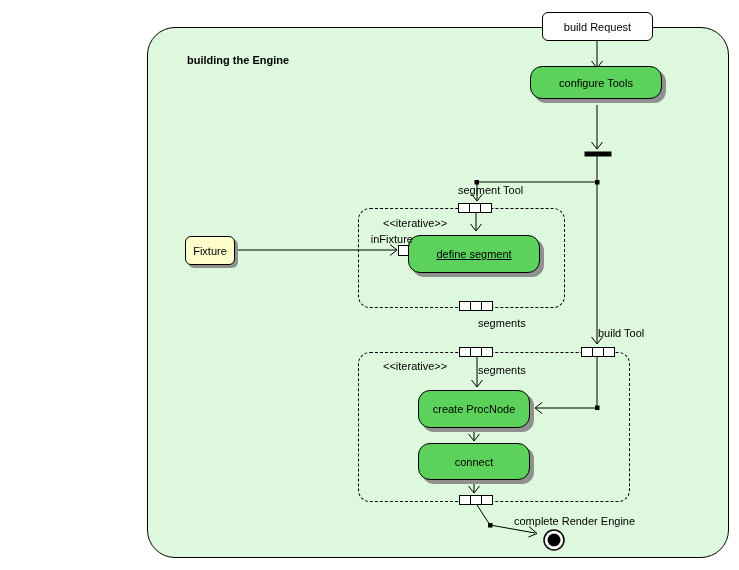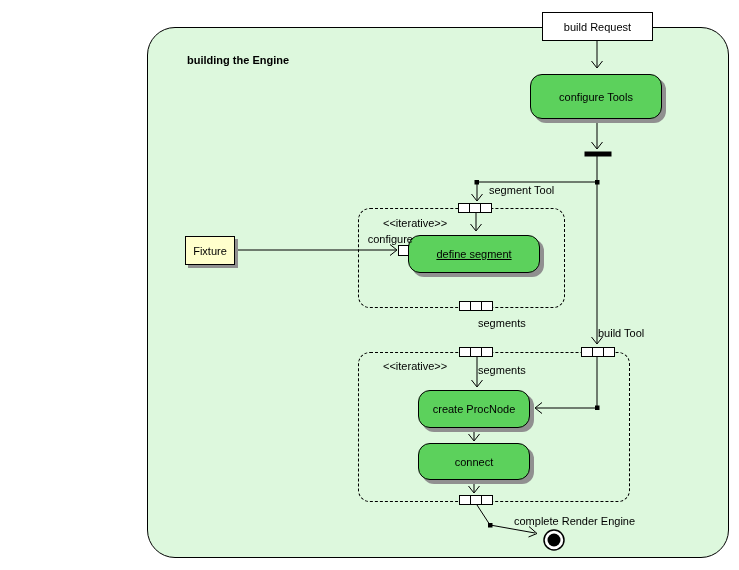--- a/index.html
+++ b/index.html
@@ -15,29 +15,29 @@
   
   .region{position:absolute;border:1px dashed #000;border-radius:12px;}
   .region1{left:358px;top:208px;width:205px;height:98px;}
   .region2{left:358px;top:352px;width:270px;height:148px;}
 
   
   svg.connectors{position:absolute;left:0;top:0;}
 
   
   .node{position:absolute;display:flex;align-items:center;justify-content:center;
-        font-size:11px;white-space:nowrap;box-sizing:border-box;}
+        font-size:11px;white-space:nowrap;box-sizing:border-box;border-radius:6px;}
   .event{background:#ffffff;border:1px solid #000;}
   .action{background:var(--action_fill,#5cd15c);border:1.5px solid #000;border-radius:12px;
           box-shadow:4px 4px 0 var(--shadow_color,#909090);}
   .object{background:var(--object_fill,#ffffcc);border:1px solid #000;
           box-shadow:3px 3px 0 var(--shadow_color,#909090);}
 
   .n-build-request{left:542px;top:12px;width:111px;height:29px;}
-  .n-configure-tools{left:530px;top:74px;width:132px;height:45px;}
+  .n-configure-tools{left:530px;top:66px;width:132px;height:33px;}
   .n-fixture{left:177px;top:236px;width:50px;height:29px;margin-left:8px;}
   .n-define-segment{left:408px;top:235px;width:132px;height:38px;text-decoration:underline;}
   .n-create-procnode{left:418px;top:390px;width:112px;height:38px;}
   .n-connect{left:418px;top:443px;width:112px;height:37px;}
 
   
   .pin{position:absolute;display:flex;width:34px;height:10px;background:#fff;
        border:1px solid #000;box-sizing:border-box;}
   .pin span{flex:1;}
   .pin span + span{border-left:1px solid #000;}
@@ -46,21 +46,21 @@
   .p-segments-out{left:459px;top:301px;}
   .p-segments-in{left:459px;top:347px;}
   .p-build-tool{left:581px;top:347px;}
   .p-complete{left:459px;top:495px;}
   .p-in-fixture{left:398px;top:245px;}
 
   
   .lbl{position:absolute;font-size:11px;white-space:nowrap;padding-left:17px;}
   .l-iterative1{left:366px;top:217px;}
   .l-iterative2{left:366px;top:360px;}
-  .l-segment-tool{left:472px;top:184px;}
+  .l-segment-tool{left:441px;top:184px;}
   .l-in-fixture{left:350px;top:233px;width:46px;text-align:right;}
   .l-segments-out{left:461px;top:317px;}
   .l-segments-in{left:461px;top:364px;}
   .l-build-tool{left:581px;top:327px;}
   .l-complete{left:497px;top:502px;margin-top:13px;}
 </style>
 </head>
 <body>
 
 <div class="canvas">
@@ -165,19 +165,19 @@
   <div class="pin p-complete">
       <span></span>
       <span></span>
       <span></span>
     </div>
   <div class="pin single p-in-fixture"></div>
 
   <div class="lbl l-iterative1">&lt;&lt;iterative&gt;&gt;</div>
   <div class="lbl l-iterative2">&lt;&lt;iterative&gt;&gt;</div>
   <div class="lbl l-segment-tool">segment Tool</div>
-  <div class="lbl l-in-fixture">configure</div>
+  <div class="lbl l-in-fixture">inFixture</div>
   <div class="lbl l-segments-out">segments</div>
   <div class="lbl l-segments-in">segments</div>
   <div class="lbl l-build-tool">build Tool</div>
   <div class="lbl l-complete">complete Render Engine</div>
 
 </div>
 
 </body></html>

